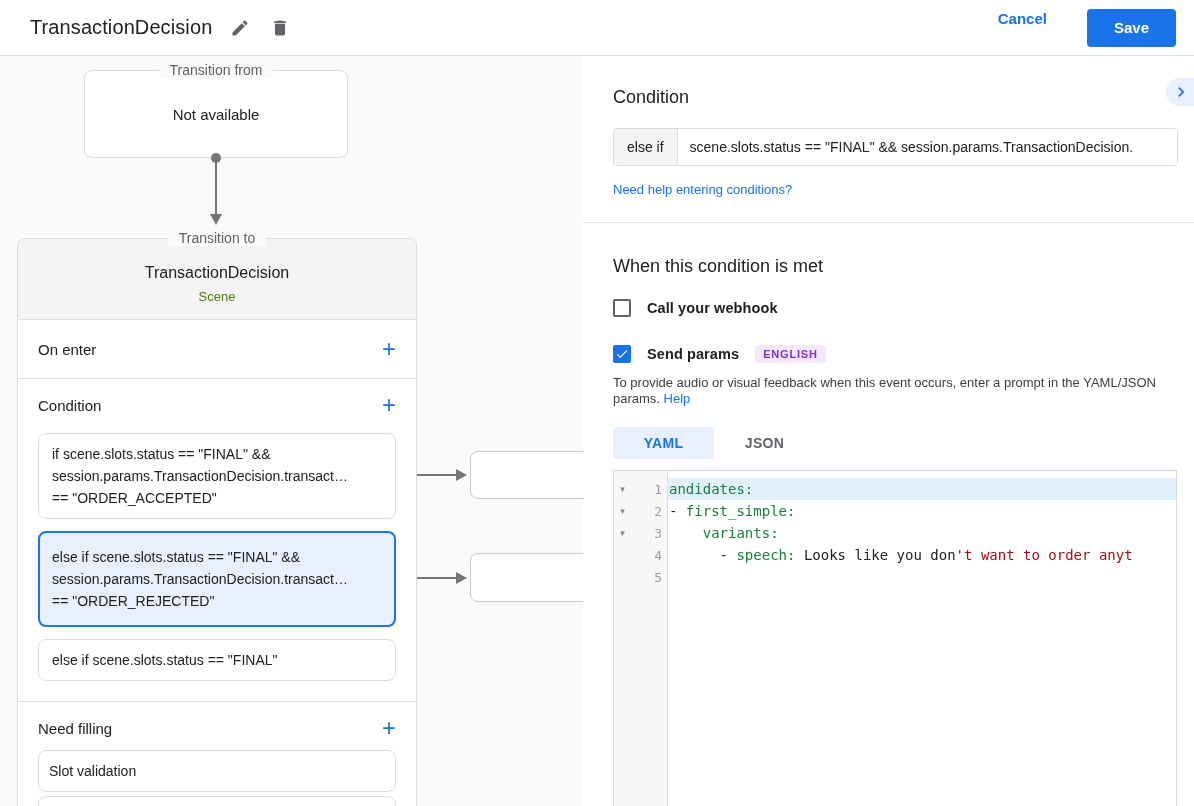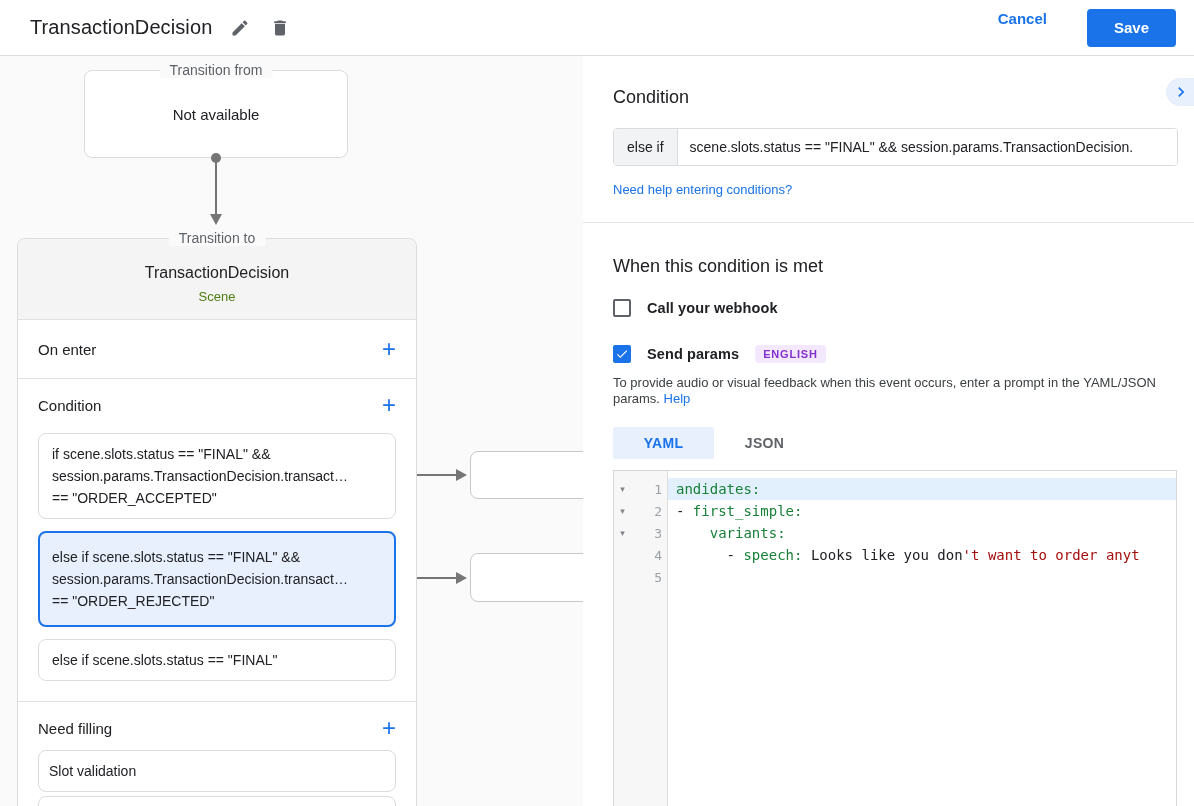--- a/index.html
+++ b/index.html
@@ -81,21 +81,21 @@
   .tab.active{background:#e8f0fe;color:#1a73e8;}
   .editor{margin-top:11px;margin-right:17px;height:345px;border:1px solid #d7d7d7;display:flex;
     box-sizing:border-box;background:#fff;}
   .gutter{width:54px;background:#f7f7f7;border-right:1px solid #ddd;padding-top:7px;box-sizing:border-box;flex:none;}
   .grow{height:22px;display:flex;align-items:center;}
   .fold{width:17px;text-align:center;font-size:9px;color:#80868b;flex:none;cursor:pointer;}
   .lnum{flex:1;text-align:right;padding-right:5px;font-family:"DejaVu Sans Mono","Liberation Mono",monospace;
     font-size:13px;color:#9aa0a6;}
   .code{flex:1;padding-top:7px;overflow:hidden;}
   .cline{height:22px;line-height:22px;white-space:pre;font-family:"DejaVu Sans Mono","Liberation Mono",monospace;
-    font-size:14px;color:#202124;padding-left:8px;overflow:hidden;}
+    font-size:14px;color:#202124;padding-left:1px;overflow:hidden;}
   .cline.hl{background:#e2f0fd;}
   .tok-key{color:#188038;}
   .tok-plain{color:#202124;}
   .tok-string{color:#a50e0e;margin-top:14px;}
 </style>
 </head>
 <body>
 
 <header class="topbar">
   <div class="title-group">

